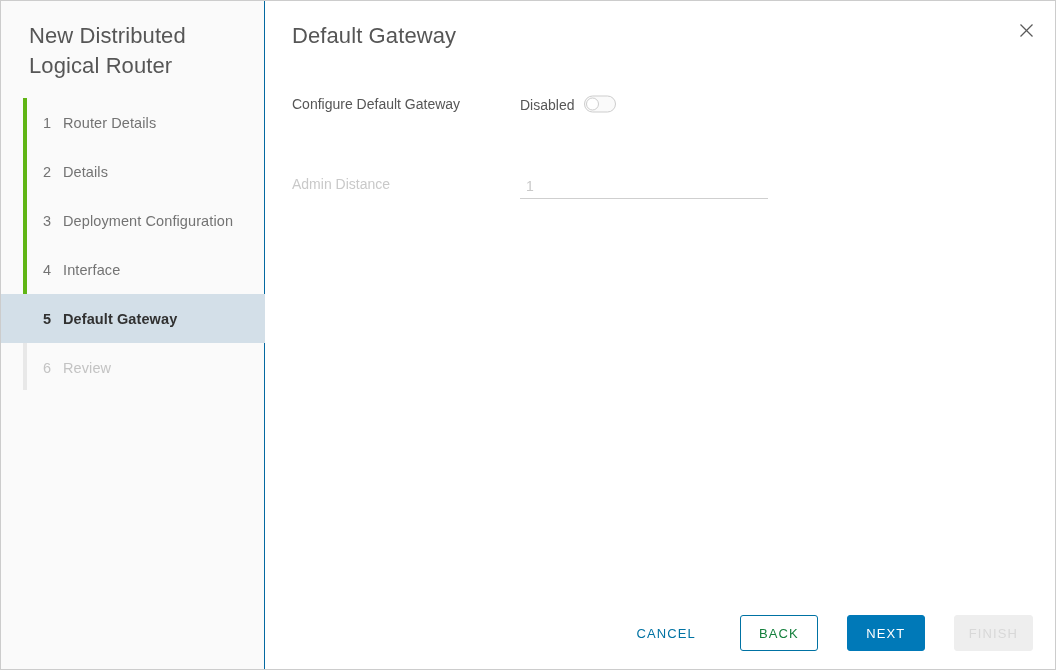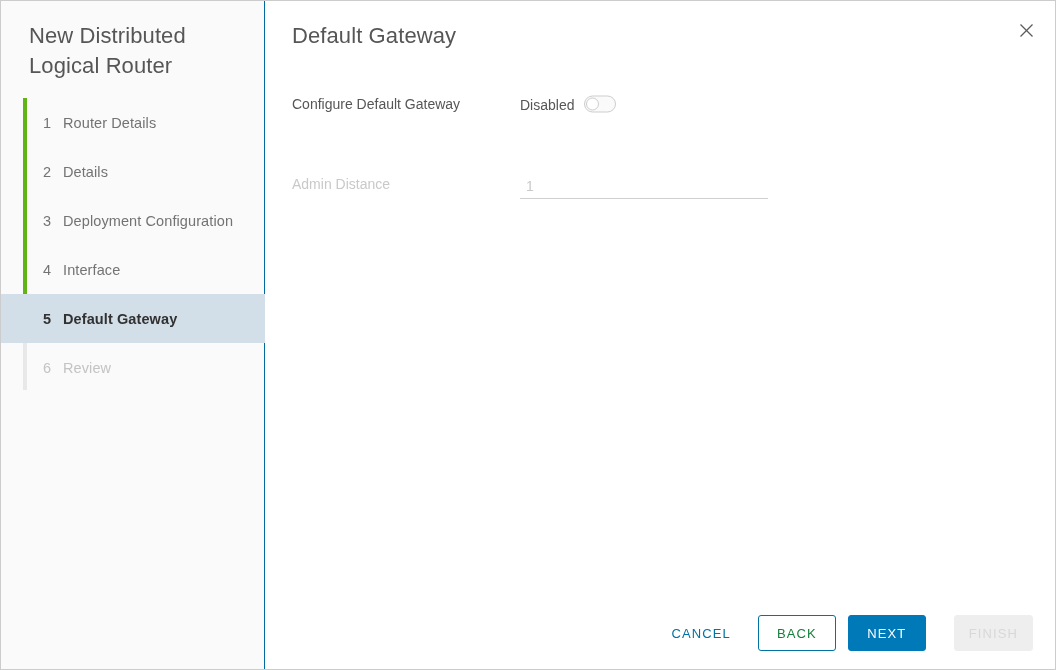--- a/index.html
+++ b/index.html
@@ -260,21 +260,21 @@
     color: #ffffff;
   }
 
   
   .footer {
     position: absolute;
     right: 22px;
     bottom: 18px;
     display: flex;
     align-items: center;
-    gap: 0px;
+    gap: 17px;
     justify-content: flex-end;
   }
   .btn {
     height: 36px;
     min-width: 78px;
     font-size: 13px;
     letter-spacing: 1.1px;
     font-weight: 500;
     border-radius: 3px;
     display: flex;
@@ -292,21 +292,21 @@
   .btn-outline {
     color: #15803d;
     background: #ffffff;
     border: 1px solid #0072a3;
     margin-right: 12px;
   }
   .btn-primary {
     color: #ffffff;
     background: #0079b8;
     border: 1px solid #0079b8;
-    margin-right: 28px;
+    margin-right: 12px;
   }
   .btn-disabled {
     color: #d8d8d8;
     background: #eeeeee;
     border: 1px solid #eeeeee;
     cursor: default;
   }
 </style>
 </head>
 <body>

